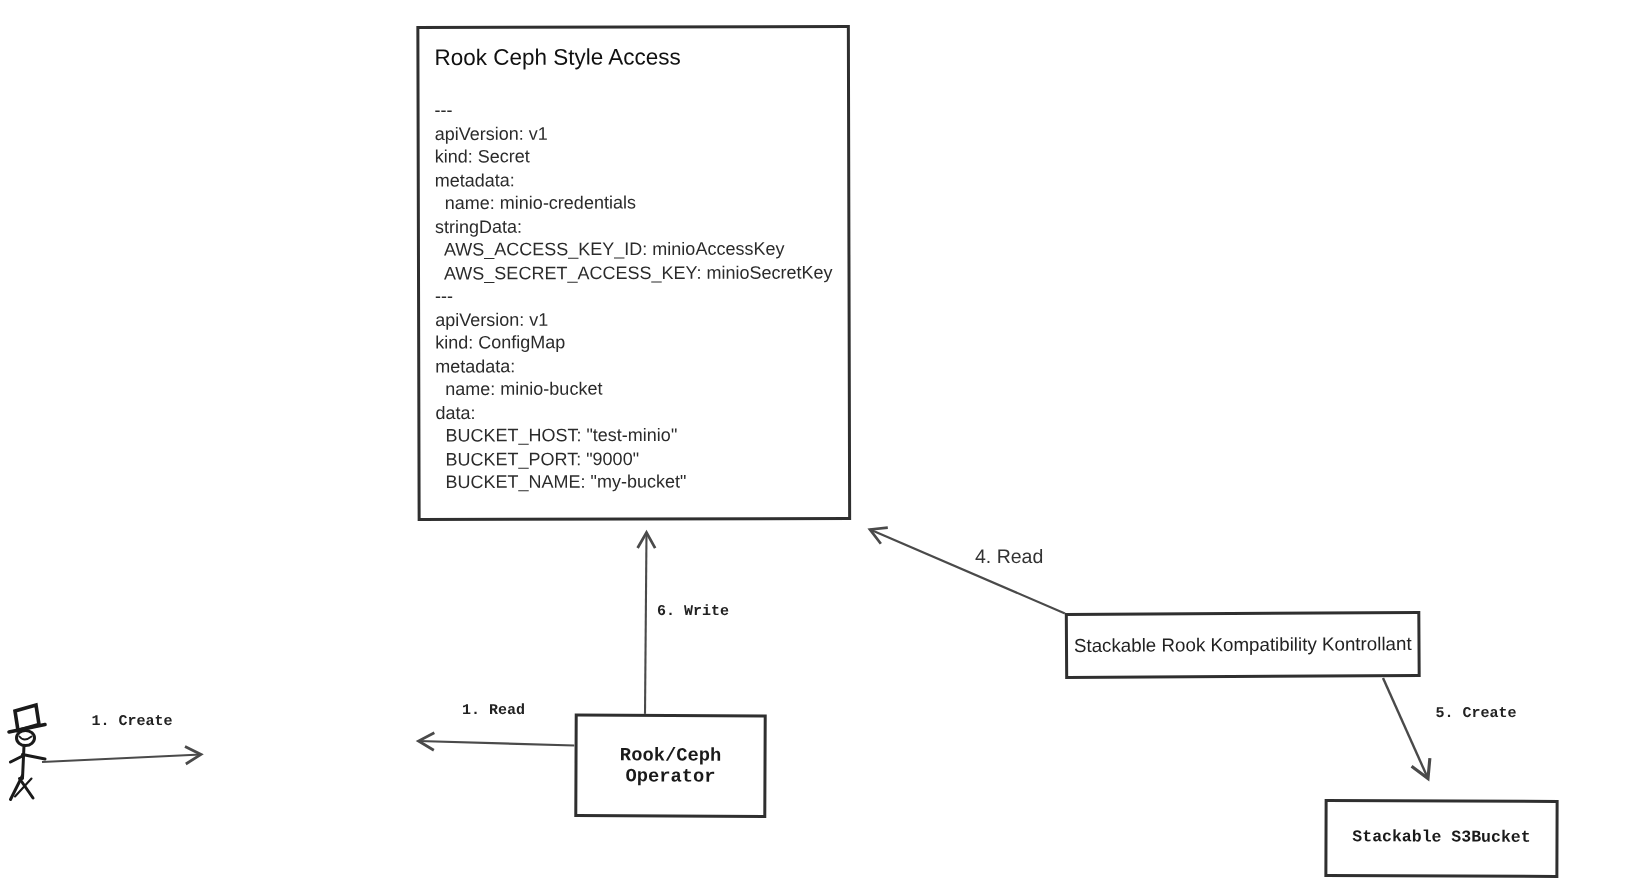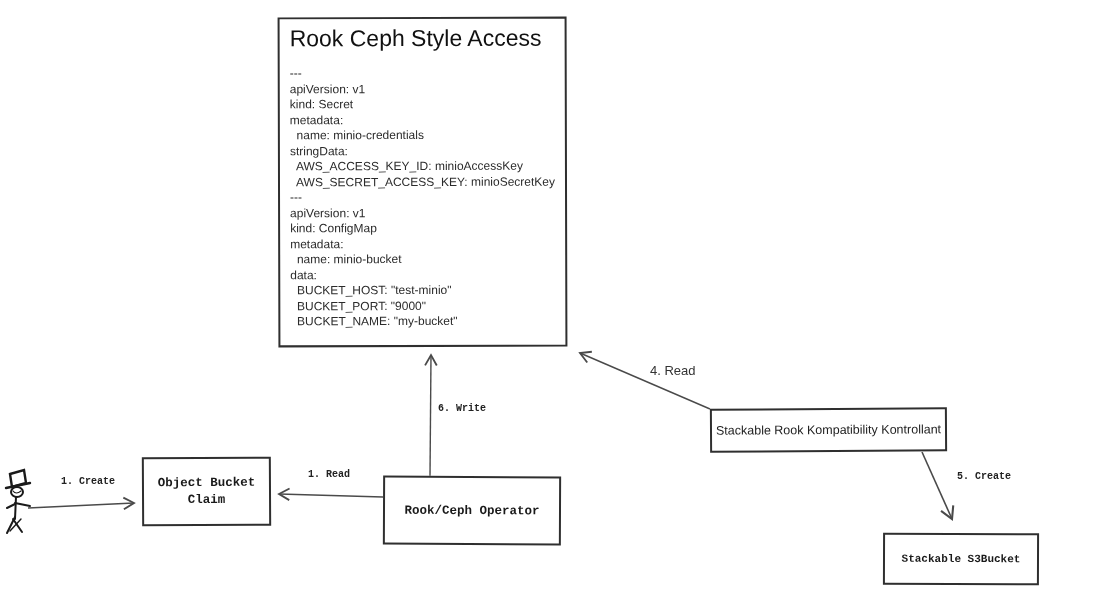--- a/index.html
+++ b/index.html
@@ -29,21 +29,21 @@
   }
 
   
   .spec-box {
     left: 278px; top: 17px;
     width: 289px; height: 330px;
     transform: rotate(-0.15deg);
   }
   .spec-title {
     padding: 9px 10px 0 10px;
-    font-size: 23px;
+    font-size: 15px;
     line-height: 21px;
     color: #111111;
   }
   .spec-yaml {
     margin: 17px 0 0 10px;
     font-family: "Liberation Sans", "DejaVu Sans", sans-serif;
     font-size: 12px;
     line-height: 15.5px;
     color: #2b2b2b;
     white-space: pre;
@@ -64,21 +64,21 @@
   .node-obc {
     left: 142px; top: 457px;
     width: 129px; height: 69px;
     font-size: 12.5px;
     line-height: 17px;
     padding: 0 10px;
     transform: rotate(-0.3deg);
   }
   .node-operator {
     left: 383px; top: 476px;
-    width: 178px; height: 69px;
+    width: 128px; height: 69px;
     font-size: 12.5px;
     transform: rotate(0.25deg);
   }
   .node-kontrollant {
     left: 710px; top: 408px;
     width: 237px; height: 44px;
     font-size: 12.5px;
     color: #222222;
     white-space: nowrap;
     transform: rotate(-0.35deg);
@@ -162,23 +162,20 @@
 apiVersion: v1
 kind: ConfigMap
 metadata:
   name: minio-bucket
 data:
   BUCKET_HOST: "test-minio"
   BUCKET_PORT: "9000"
   BUCKET_NAME: "my-bucket"</pre>
   </div>
 
-  <div class="box node node-obc mono-label">
-    <span>Object Bucket Claim</span>
-  </div>
 
   <div class="box node node-operator mono-label">
     <span>Rook/Ceph Operator</span>
   </div>
 
   <div class="box node node-kontrollant">
     <span>Stackable Rook Kompatibility Kontrollant</span>
   </div>
 
   <div class="box node node-s3bucket mono-label">

